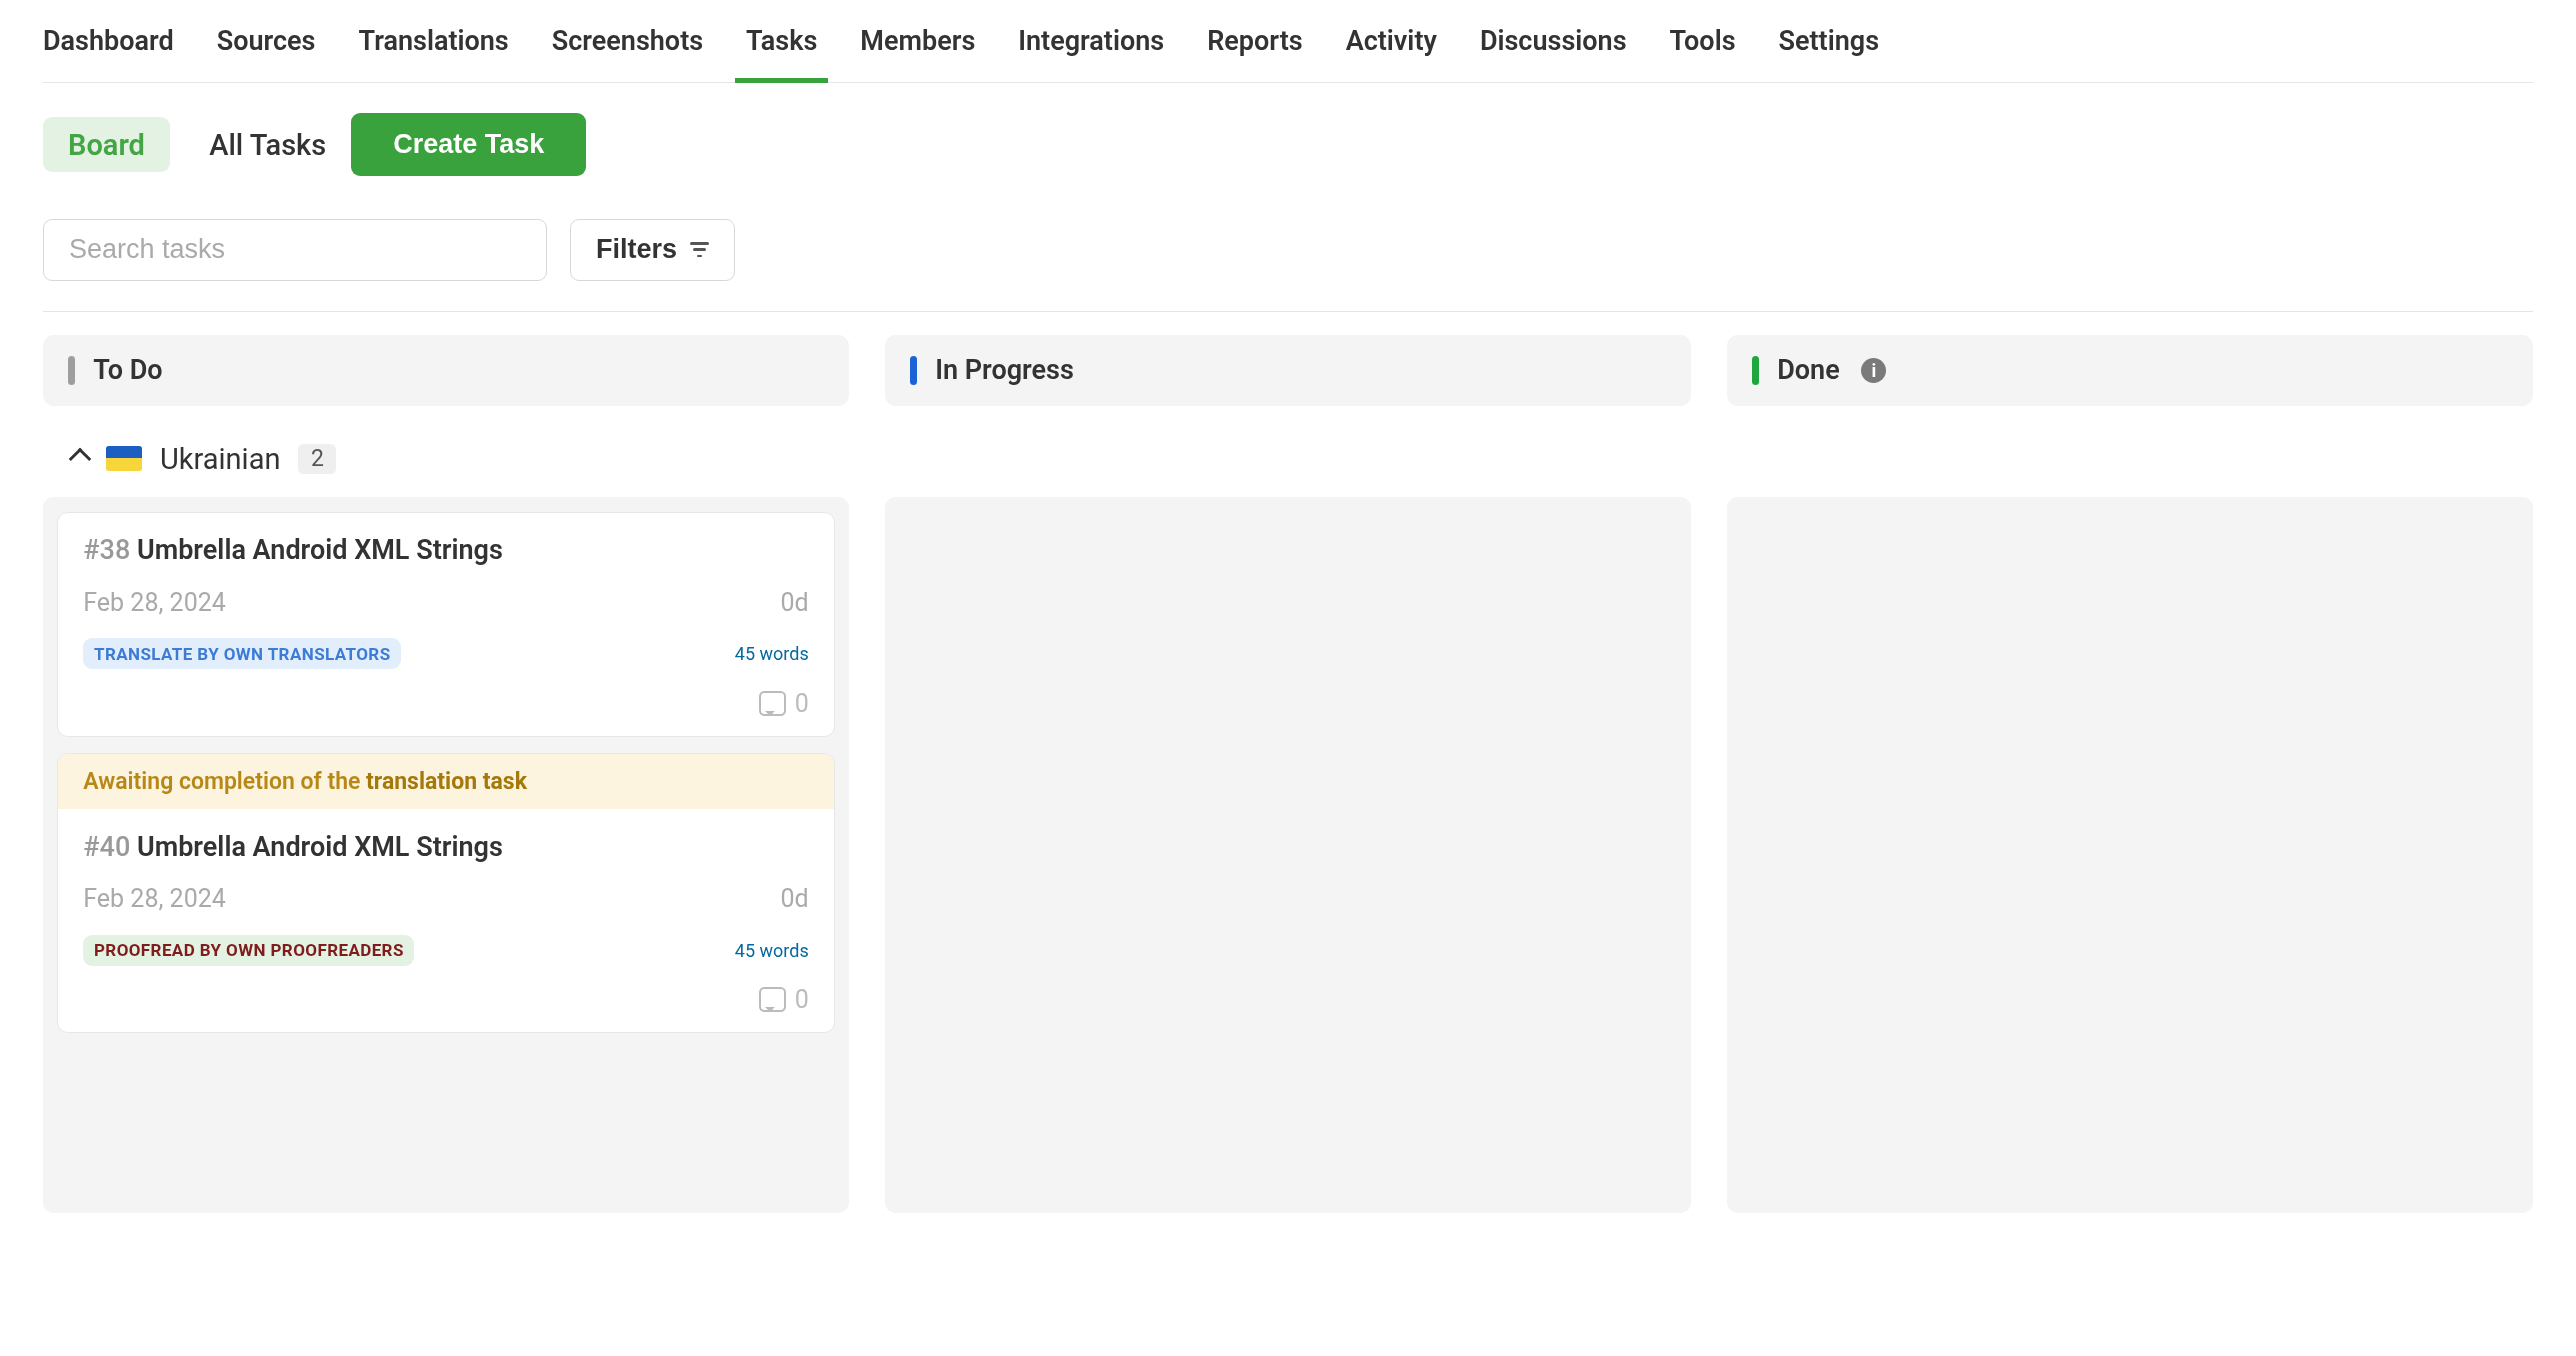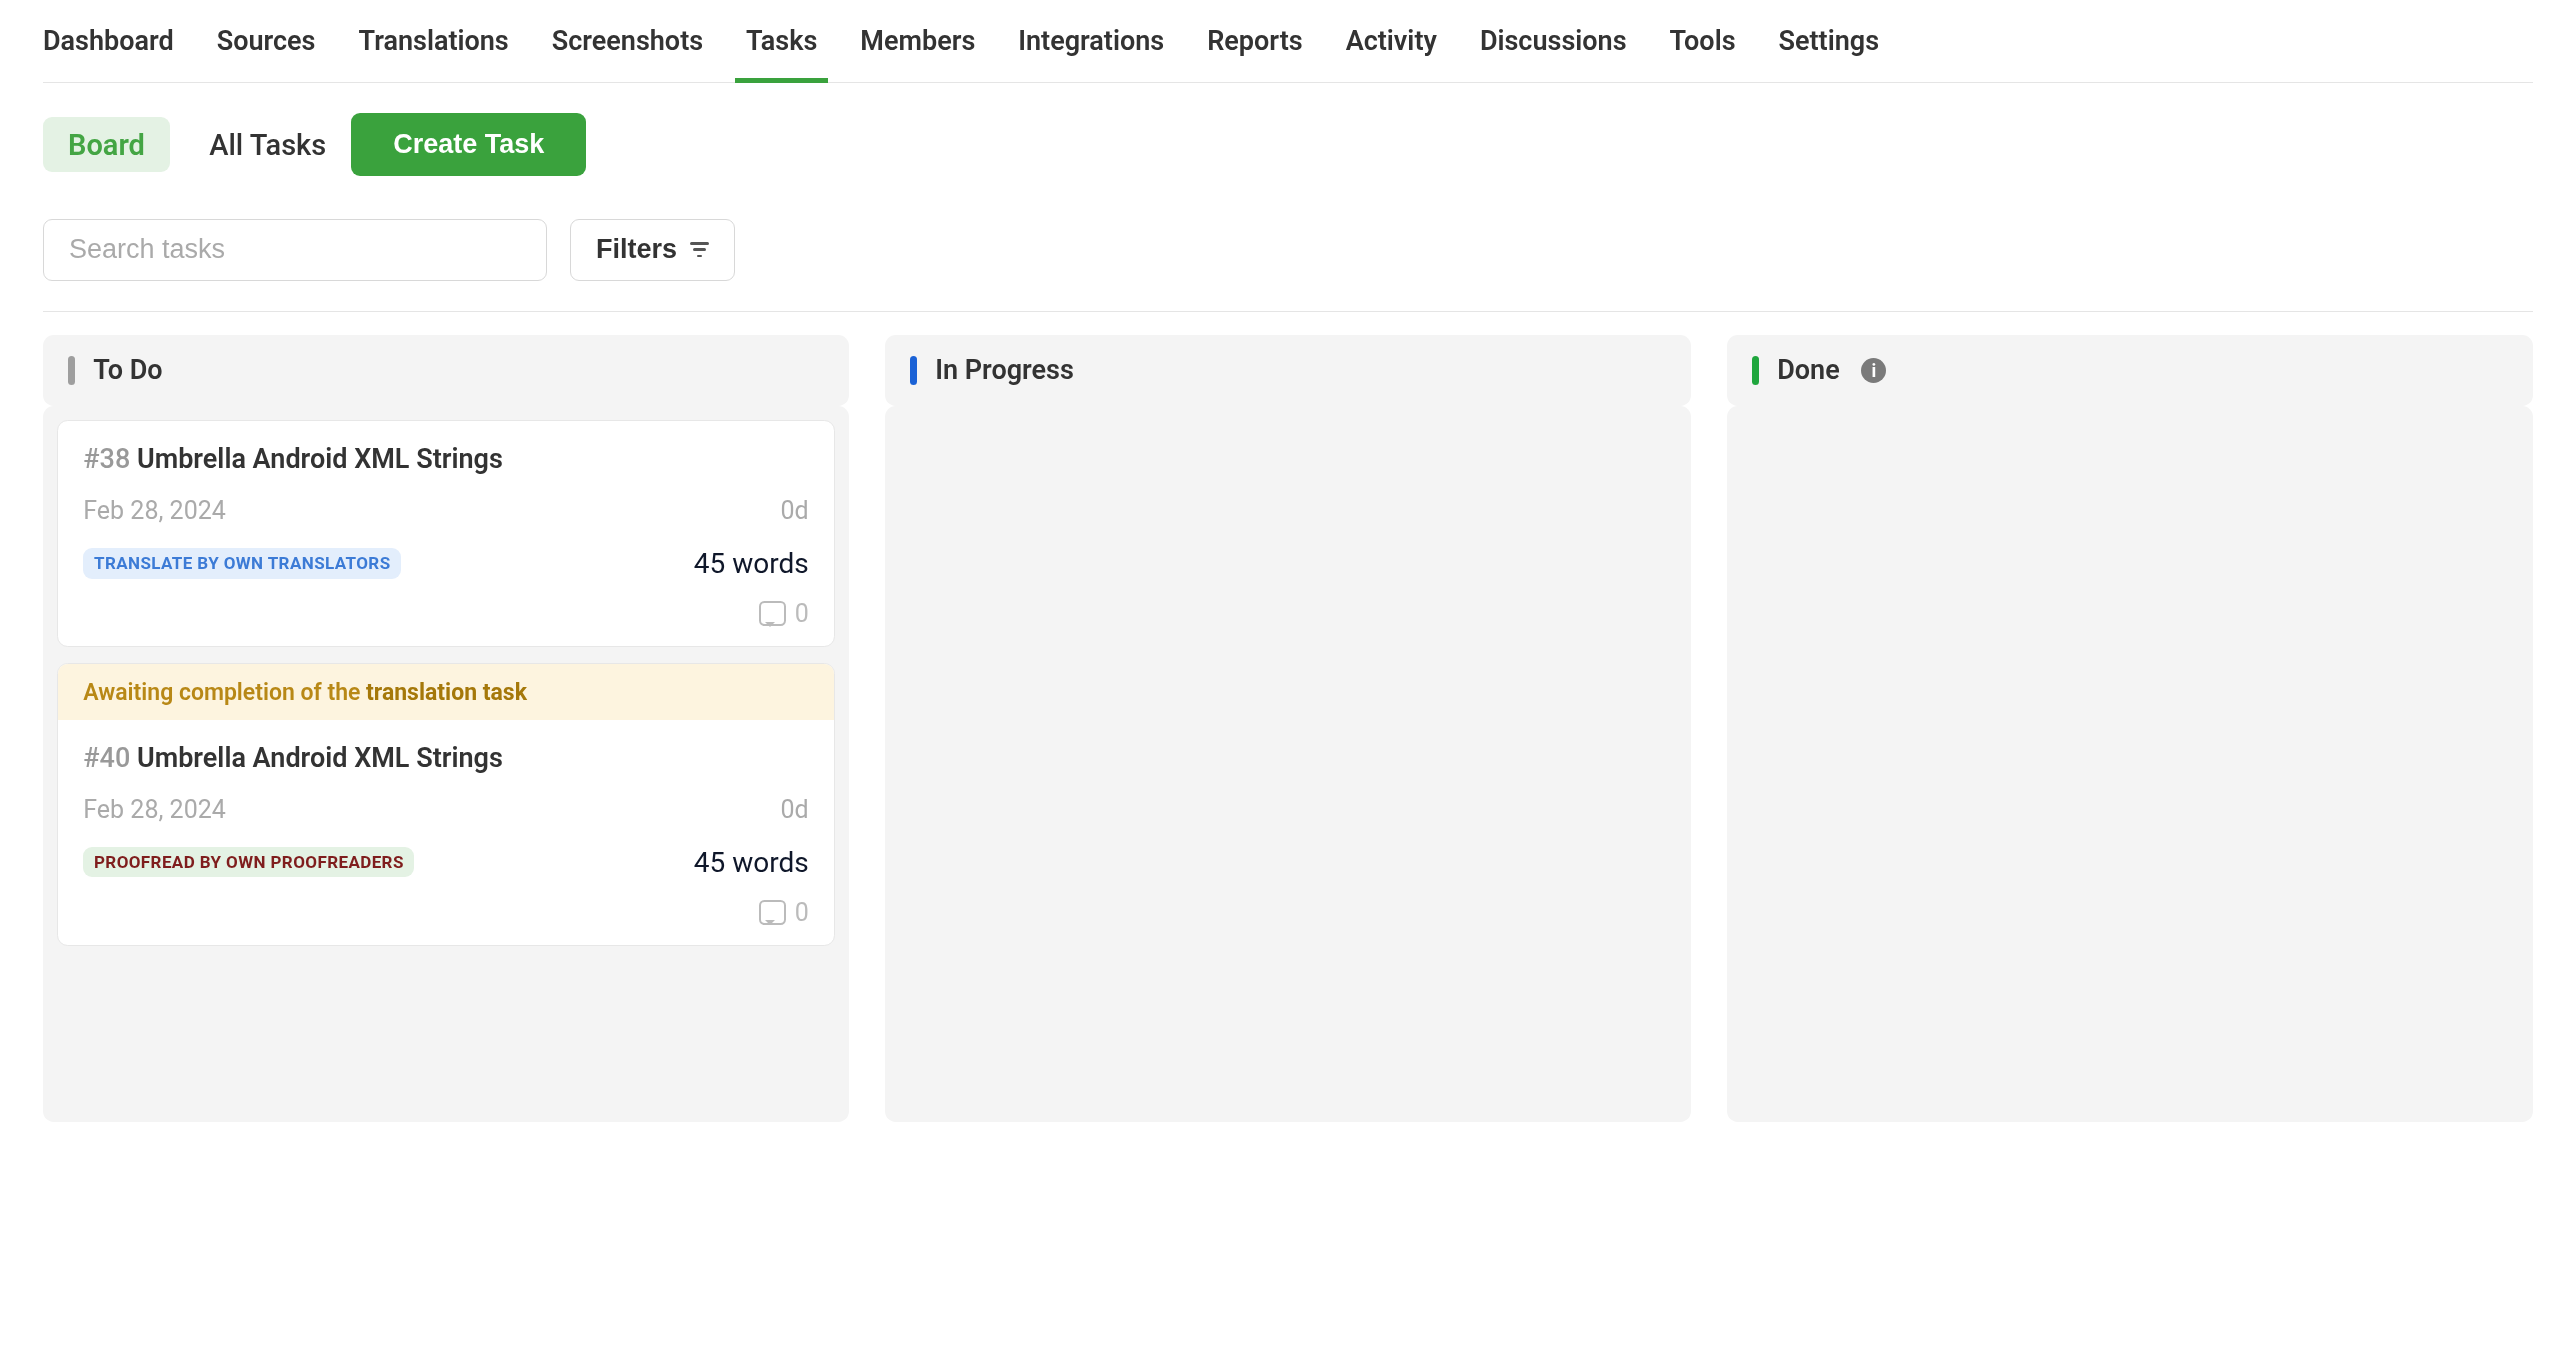--- a/index.html
+++ b/index.html
@@ -57,21 +57,21 @@
 .card-banner .strong { color: #a5780a; font-weight: 700; }
 .card-inner { padding: 21.5px 25px 18px 25px; }
 .card-title { font-size: 27px; font-weight: 600; color: #333; }
 .card-title .task-id { color: #999; font-weight: 500; }
 .card-row { display: flex; justify-content: space-between; align-items: center; margin-top: 21.5px; }
 .card-date { font-size: 25px; color: #aaa; }
 .card-days { font-size: 25px; color: #aaa; }
 .badge { display: inline-block; font-size: 17px; font-weight: 700; letter-spacing: 0.4px; padding: 5.4px 10.7px; border-radius: 9px; }
 .badge-blue { background: #e3eefc; color: #3c7bd6; }
 .badge-green { background: #e4f2e4; color: #7f1d1d; }
-.card-words { font-size: 28px; color: #0f172a; }
+.card-words { font-size: 18px; color: #0369a1; }
 .card-footer { display: flex; justify-content: flex-end; align-items: center; gap: 9px; margin-top: 19.7px; color: #bbb; font-size: 25px; }
 .comment-icon { width: 27px; height: 25px; border: 2.7px solid #bbb; border-radius: 5.4px; position: relative; }
 .comment-icon::after { content: ""; position: absolute; bottom: -7.2px; left: 4.5px; width: 0; height: 0; border: 5.4px solid transparent; border-top-color: #bbb; }
 </style>
 </head>
 <body>
 
 <div class="container">
 
   <div class="nav-tabs">
@@ -118,20 +118,26 @@
       <div class="col-pip pip-blue"></div>
       <span>In Progress</span>
     </div>
     <div class="col-header">
       <div class="col-pip pip-green"></div>
       <span>Done</span>
       <span class="info-icon">i</span>
     </div>
   </div>
 
+  <div class="lang-group">
+    <span class="chevron"></span>
+    <span class="flag"></span>
+    <span>Ukrainian</span>
+    <span class="lang-count">2</span>
+  </div>
 
   <div class="columns-body">
 
     <div class="col-body">
 
       <div class="card">
         <div class="card-inner">
           <div class="card-title">
             <span class="task-id">#38</span>
             <span>Umbrella Android XML Strings</span>

